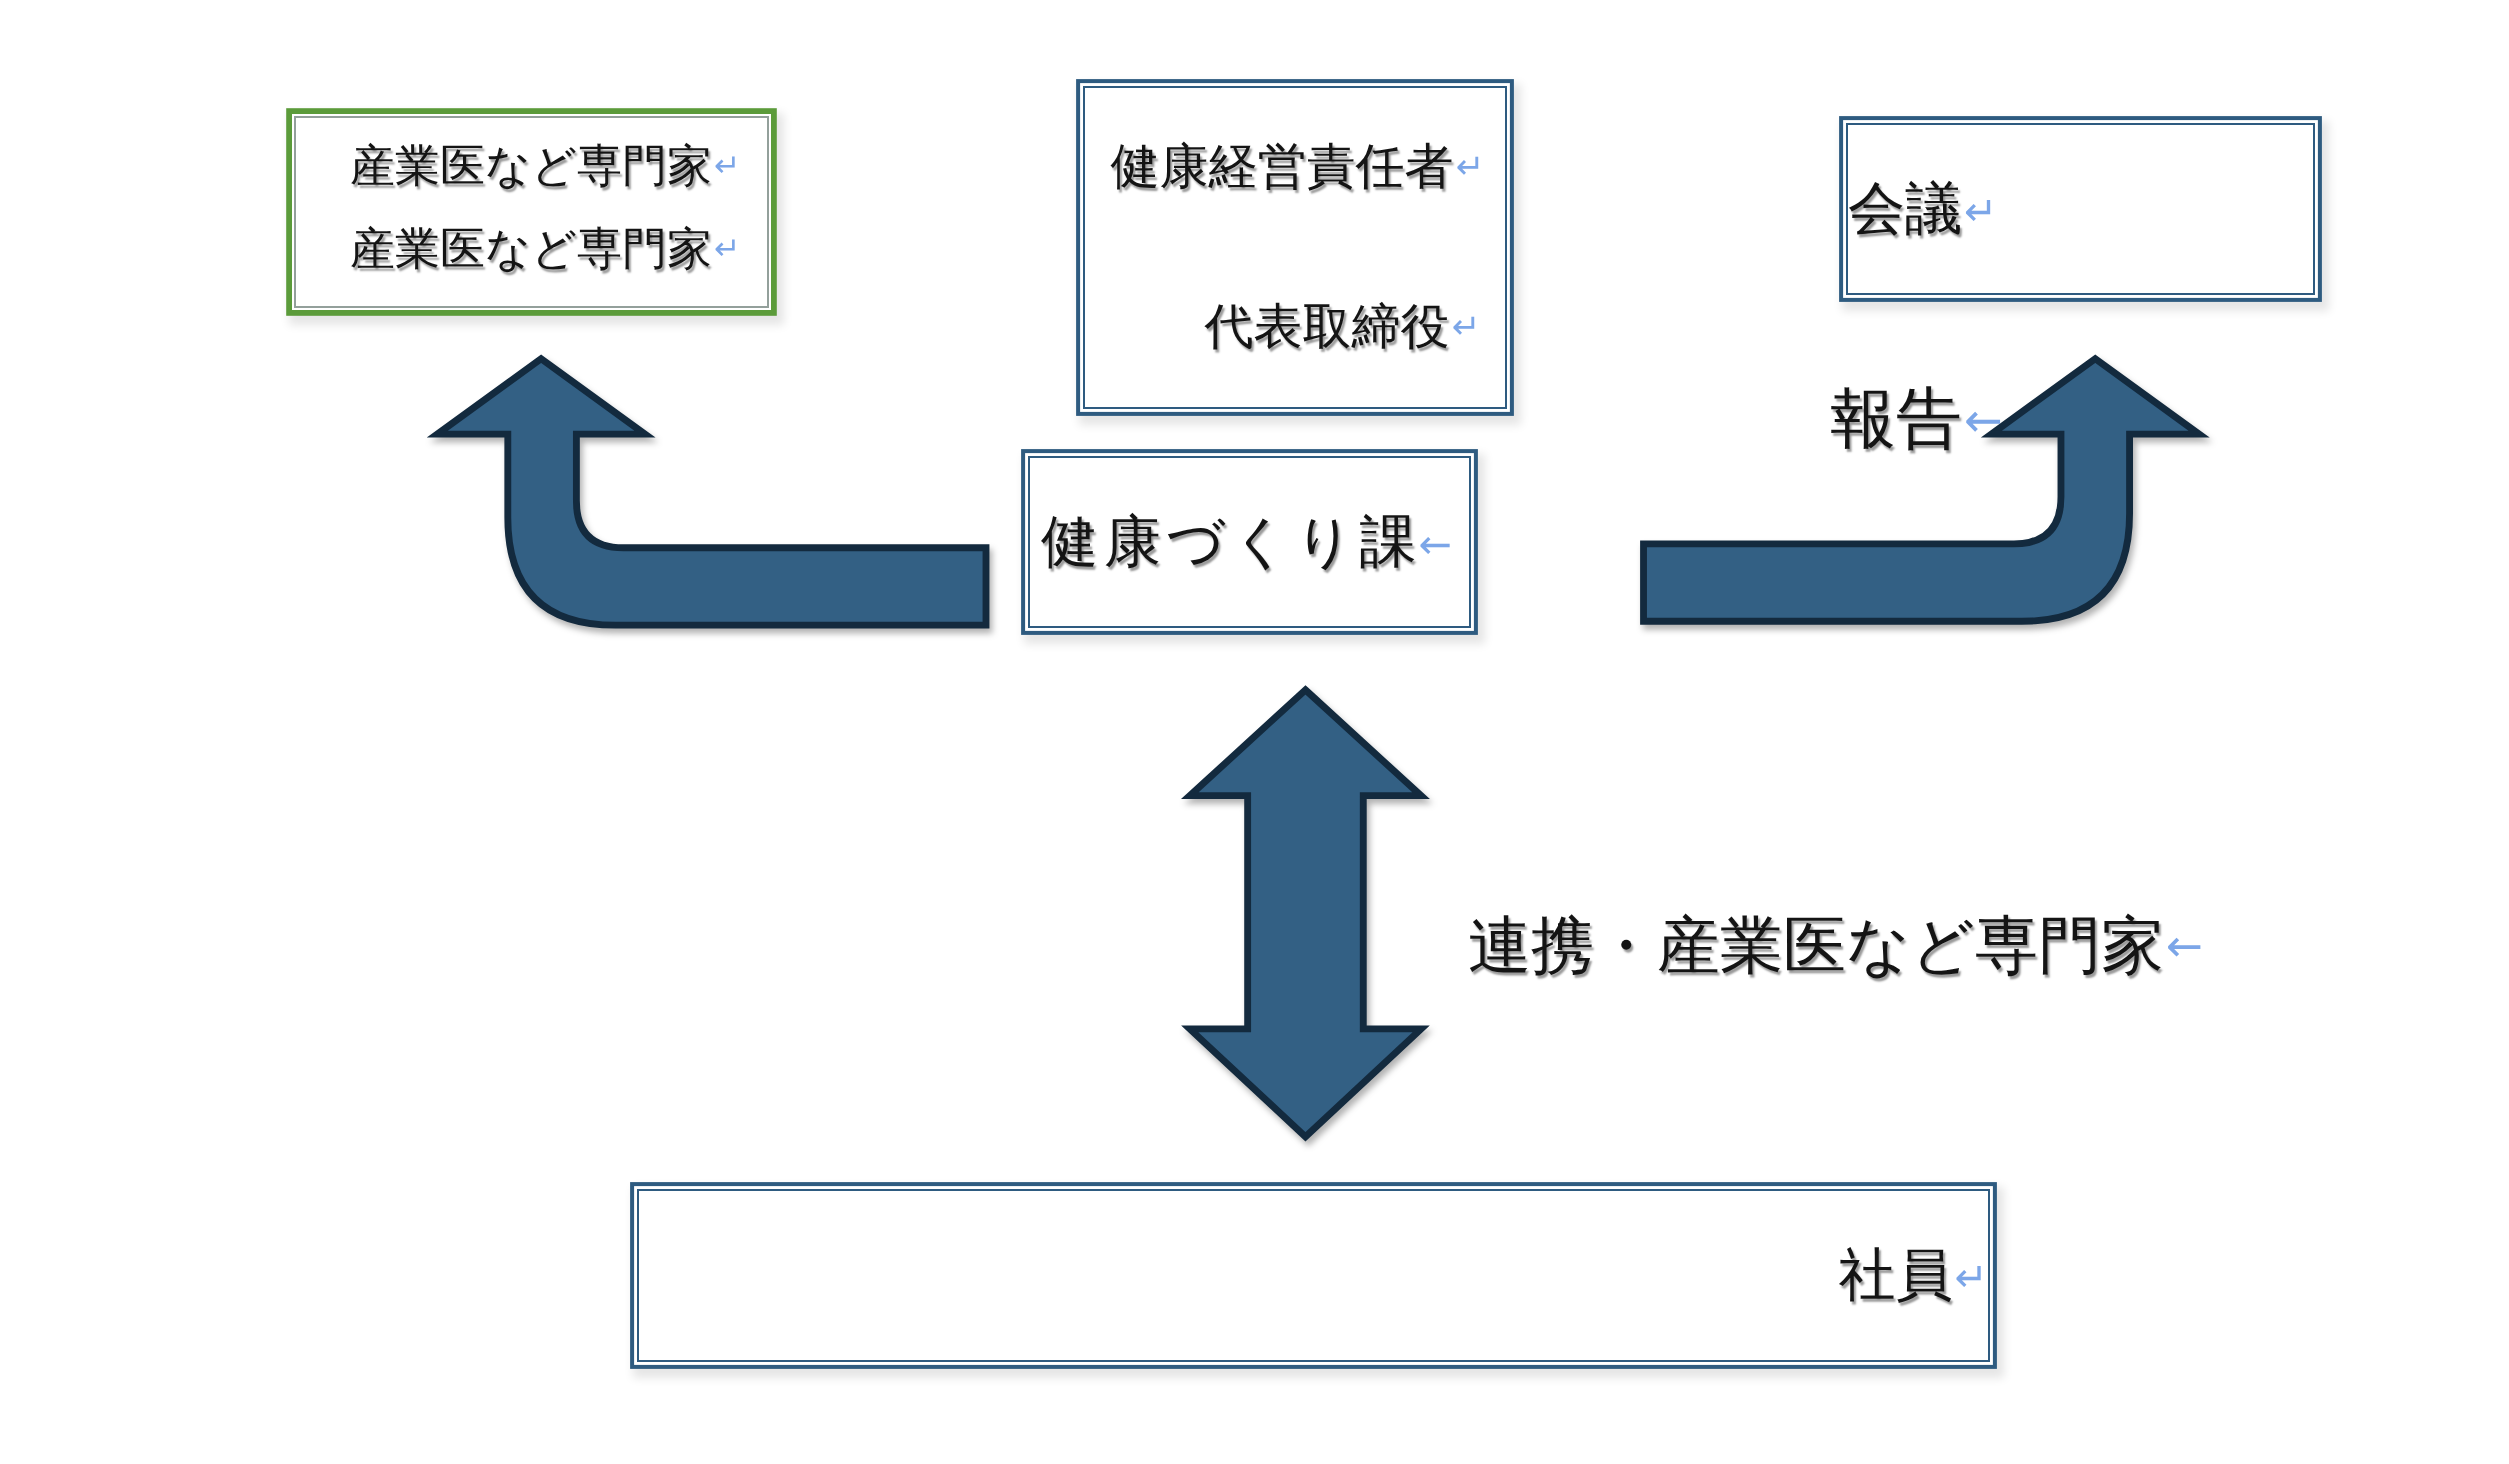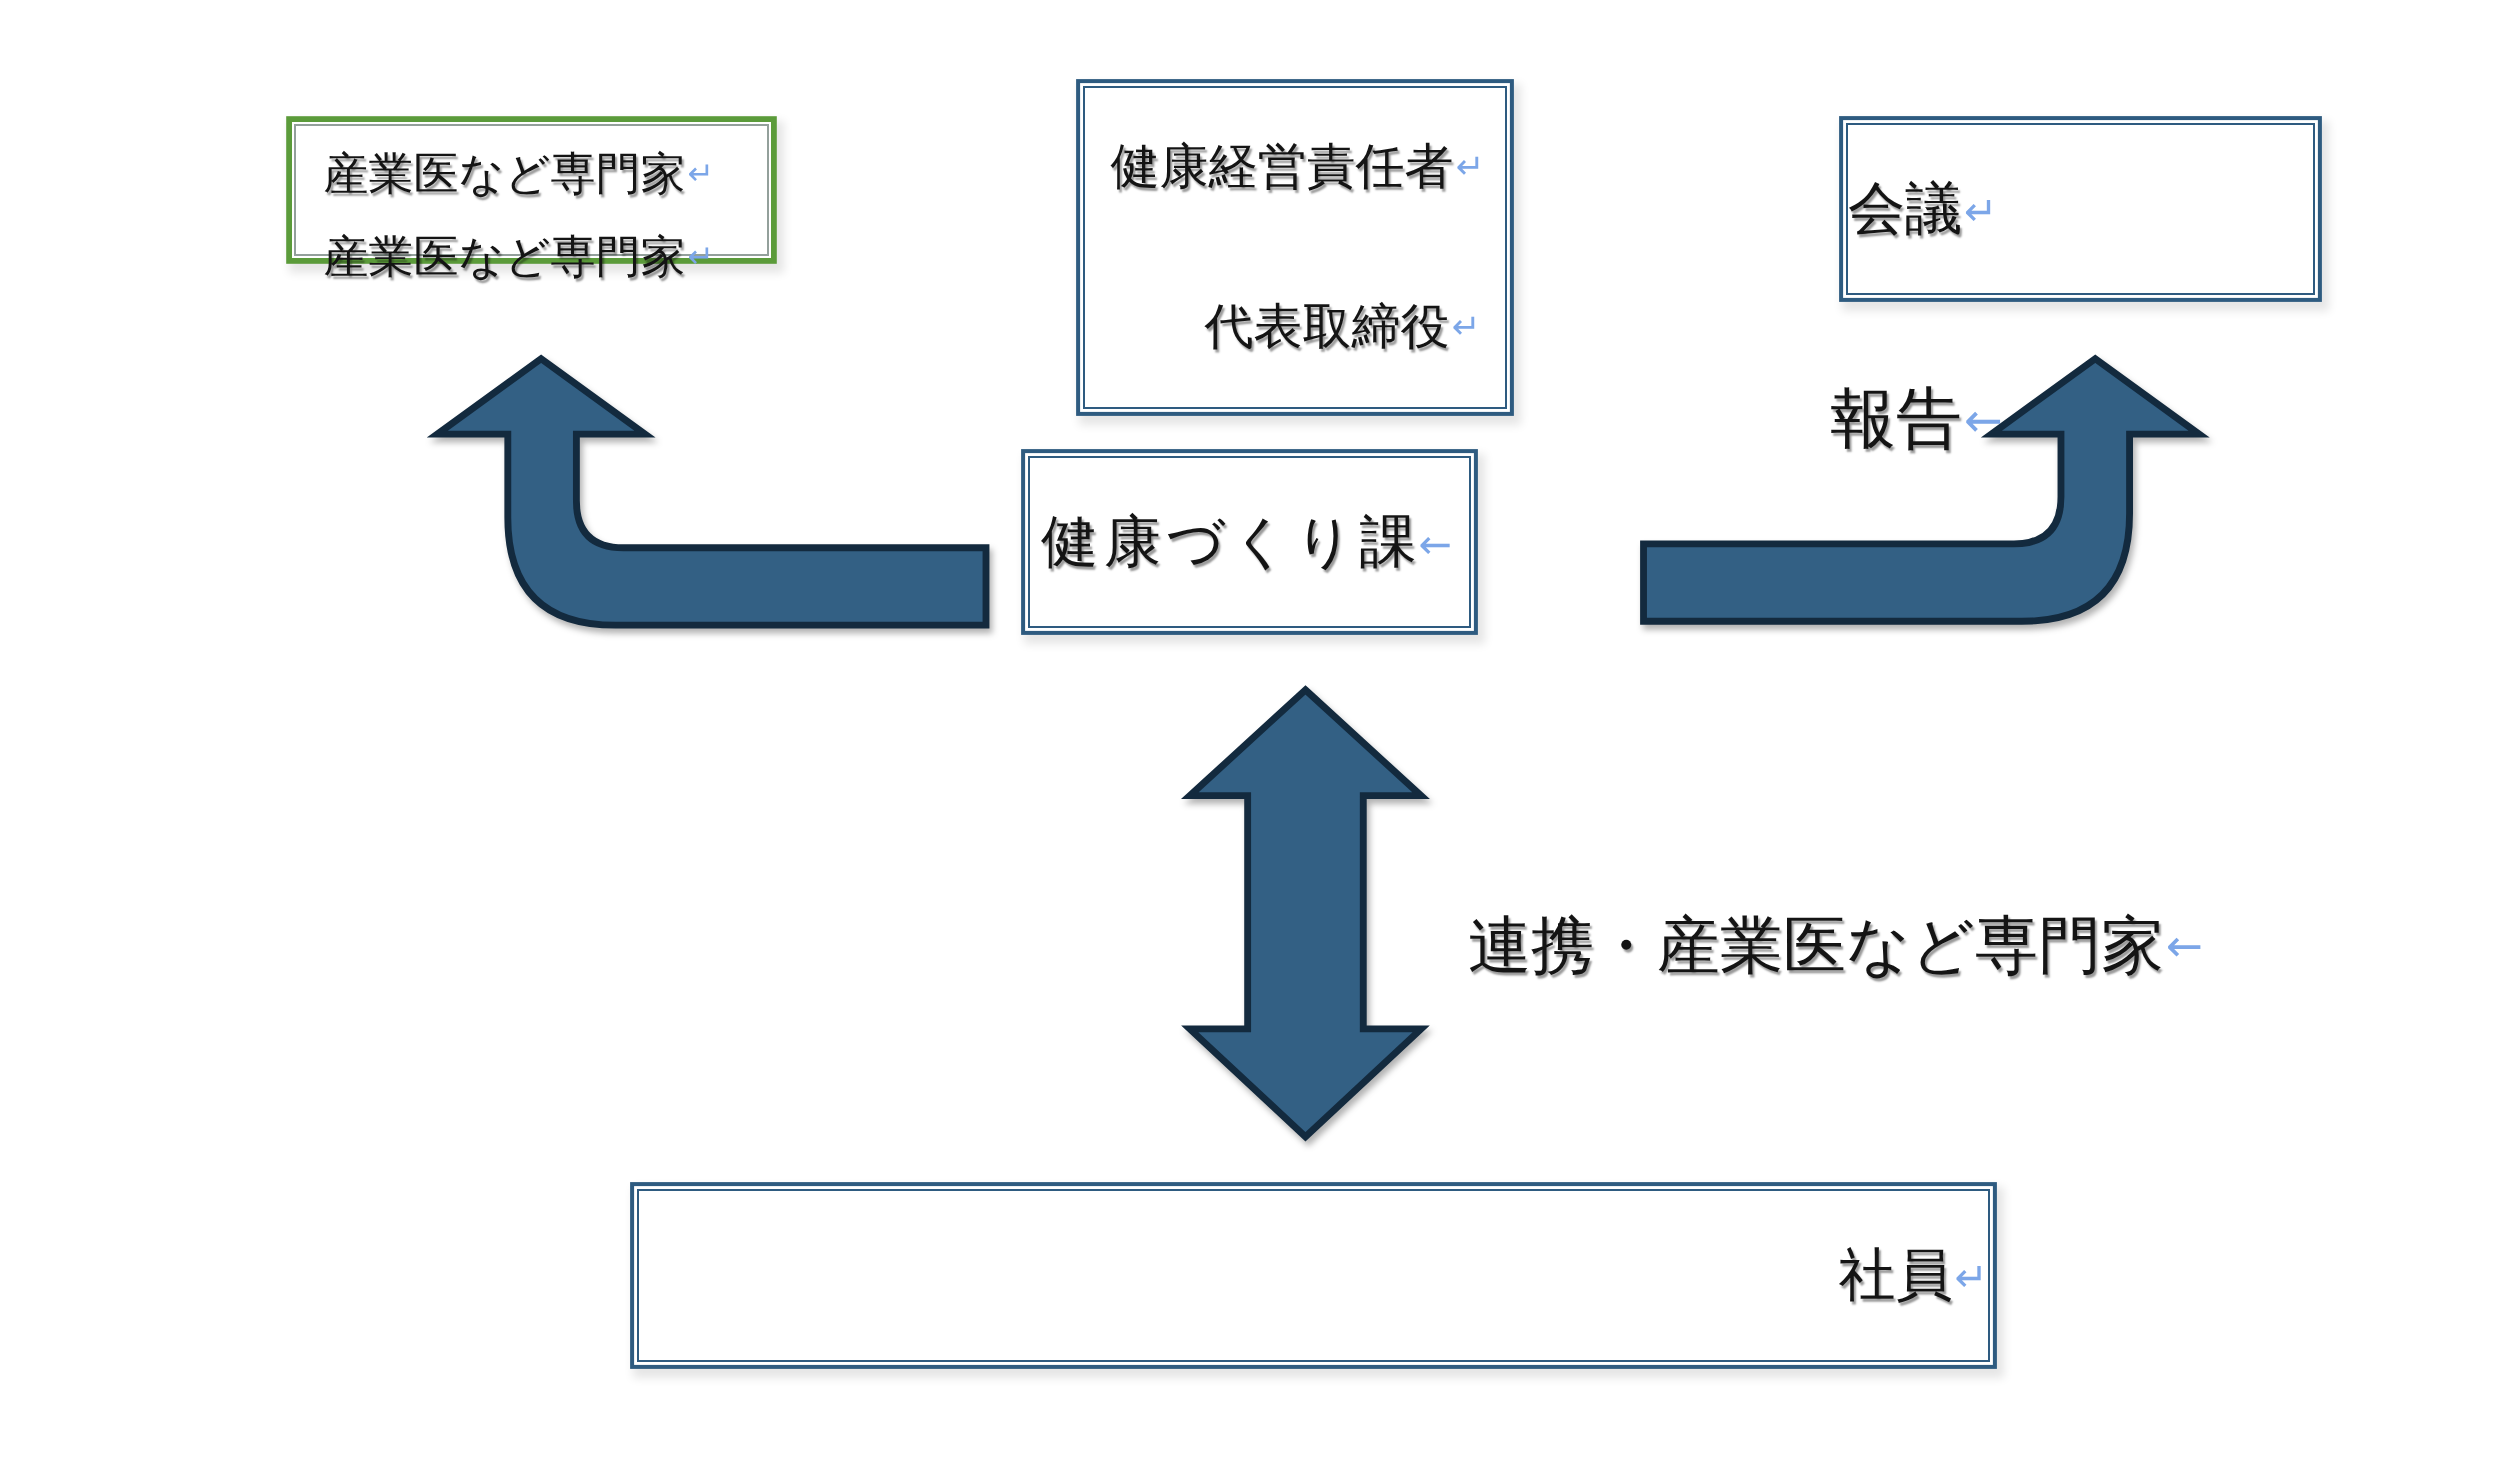--- a/index.html
+++ b/index.html
@@ -46,21 +46,21 @@
   }
   .mark{
     color:var(--mark-blue);
     font-size:0.70em;
     font-family:"DejaVu Sans",sans-serif;
     text-shadow:none;
     margin-left:2px;
     vertical-align:6%;
   }
   
-  #box-experts{left:294px;top:124px;width:475px;height:132px;padding:5.9px 0 0 27.4px;}
+  #box-experts{left:294px;top:116px;width:475px;height:192px;padding:5.9px 0 0 27.4px;text-align:center;}
   #box-experts .line{font-size:45px;line-height:82px;}
   
   #box-exec{left:1083px;top:86px;width:424px;height:323px;padding:34px 0 0 25.5px;}
   #box-exec .line{font-size:49px;line-height:88px;}
   #box-exec .line2{margin-top:71px;padding-left:94px;}
   
   #box-meeting{left:1846px;top:123px;width:469px;height:172px;display:flex;align-items:center;justify-content:flex-start;}
   #box-meeting .line{font-size:57px;}
   
   #box-health{left:1028px;top:456px;width:443px;height:172px;display:flex;align-items:center;justify-content:center;}

